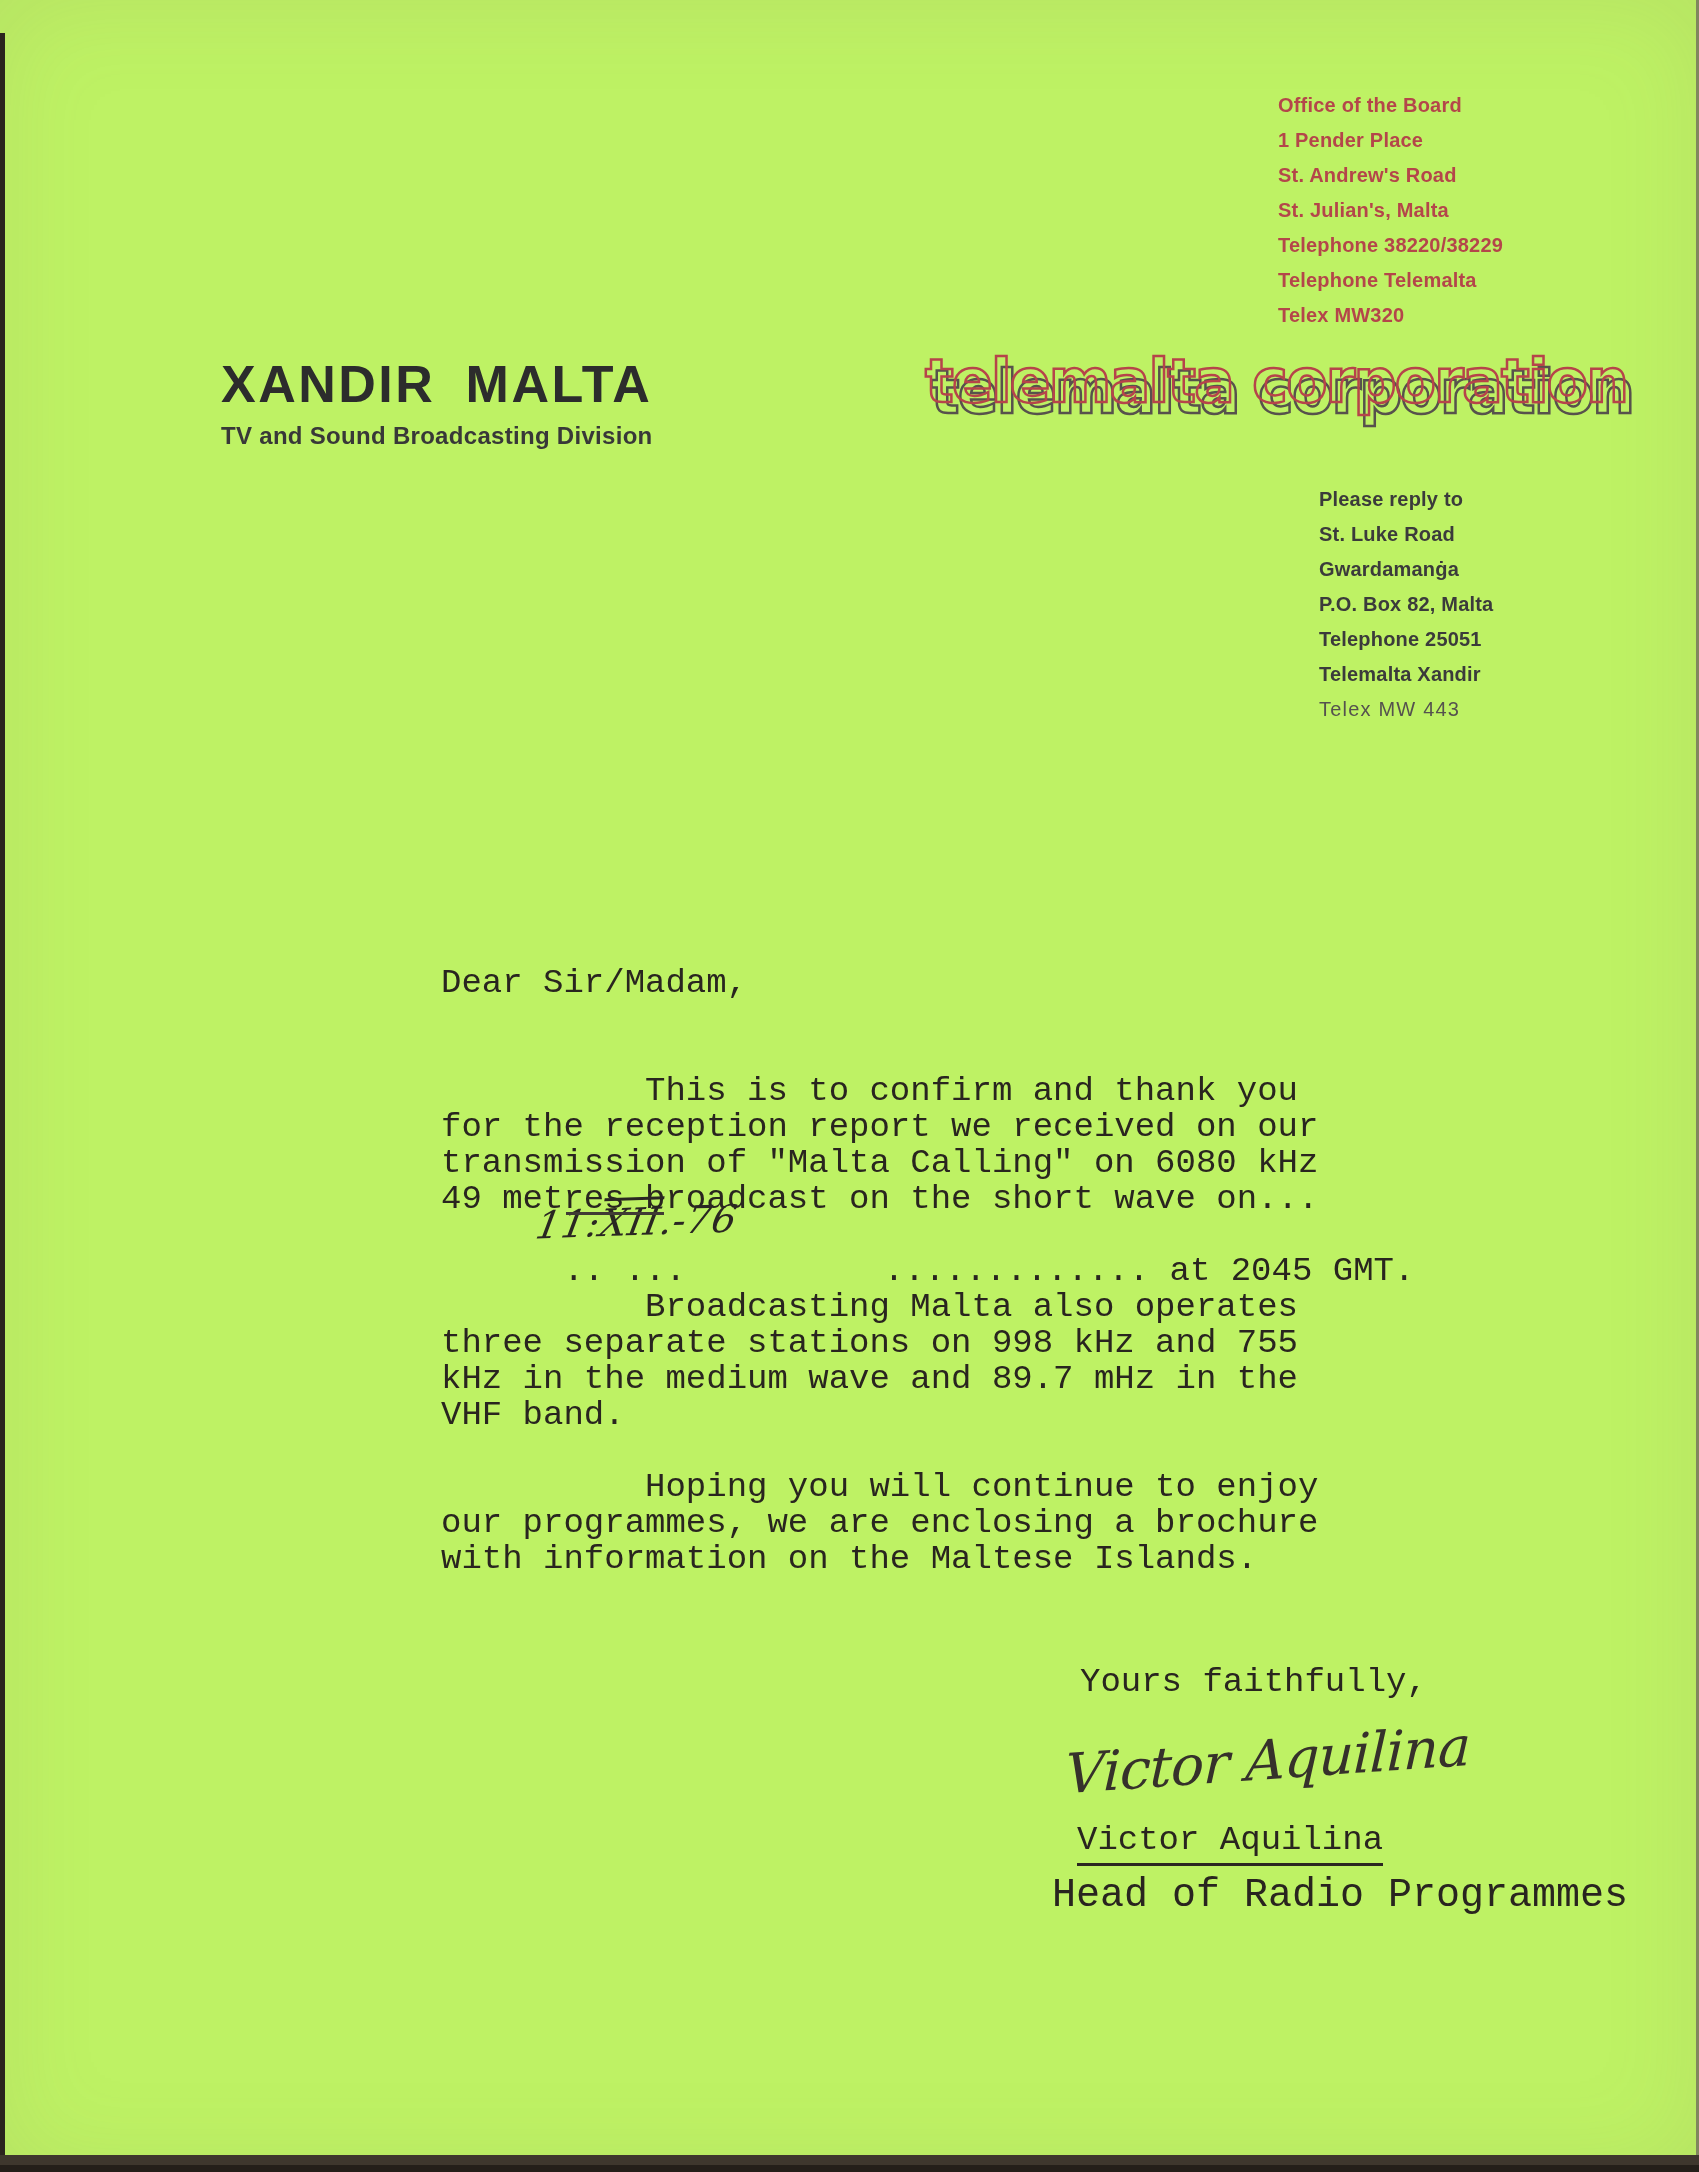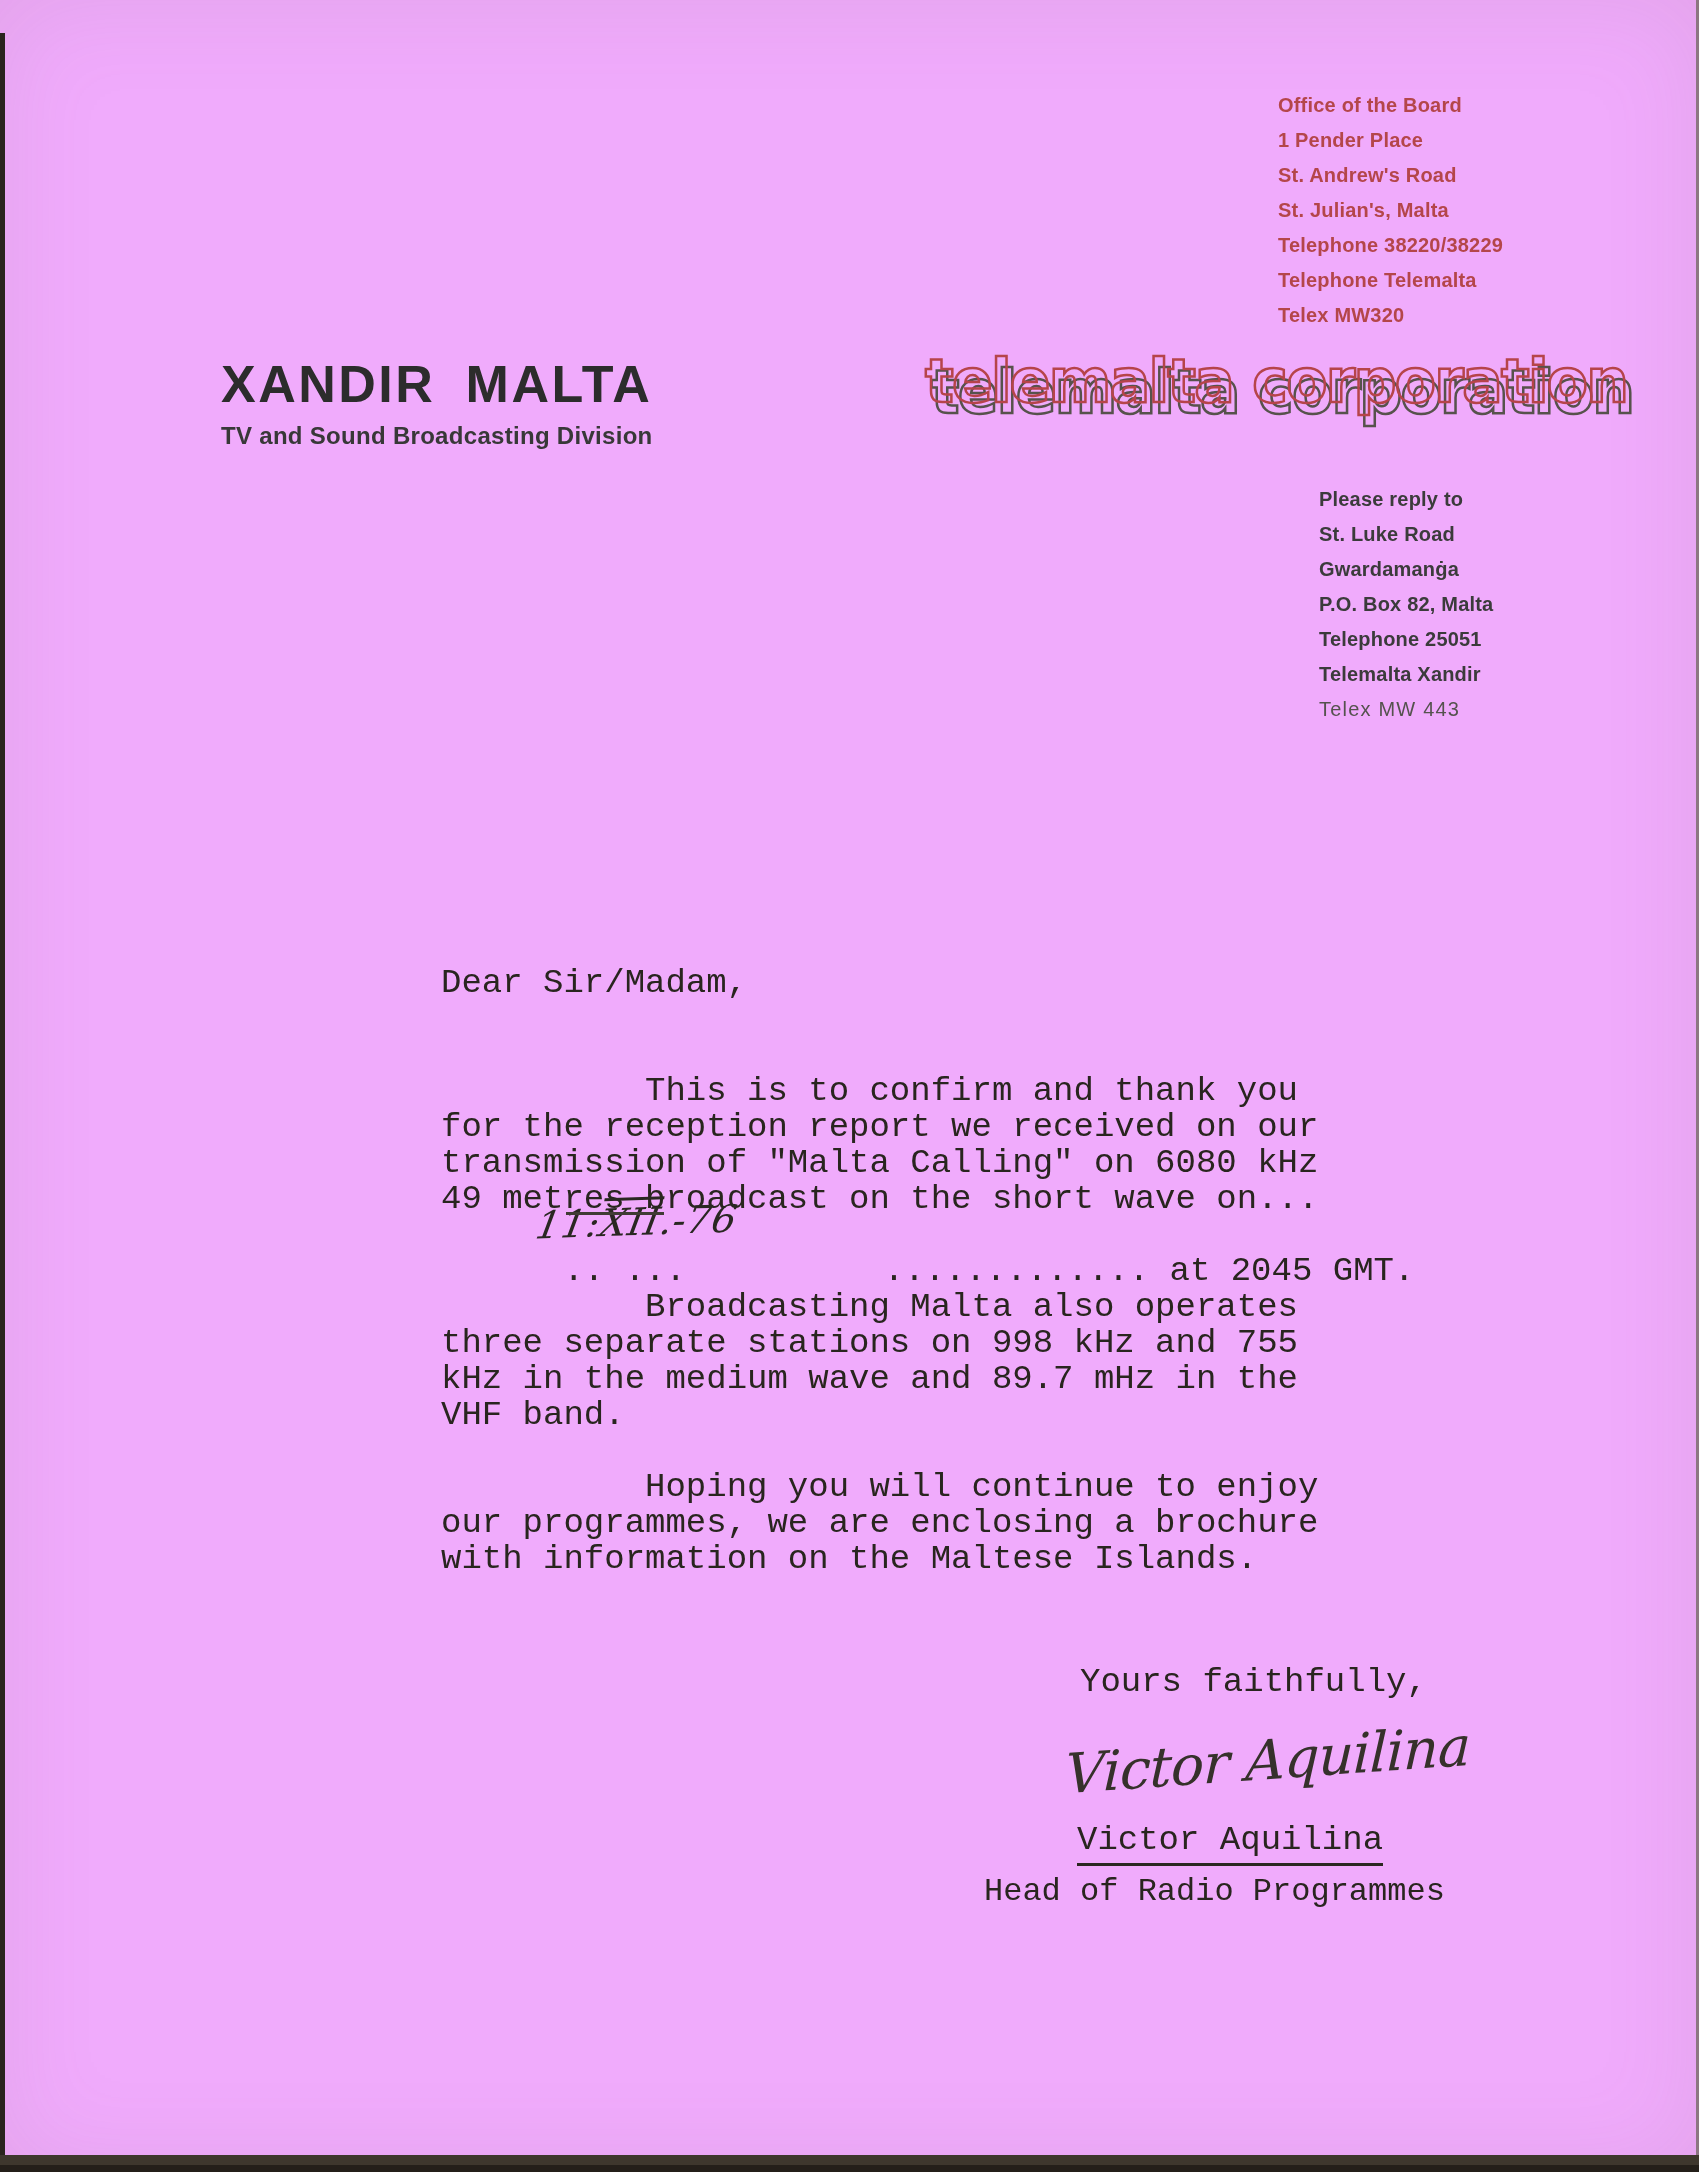--- a/index.html
+++ b/index.html
@@ -1,19 +1,19 @@
 <!DOCTYPE html>
 <html style="font-size:13.3px"><head>
 <meta charset="utf-8">
 <style>
   html,body{margin:0;padding:0;background:#d8d4cd;}
   .page{
     position:relative;
     width:1700px;height:2172px;
-    background:#f0abfc;
+    background:#bef264;
     overflow:hidden;
     font-family:"Liberation Sans", sans-serif;
     box-shadow:inset 0 0 100px rgba(120,110,95,.12);
   }
   
   .edge-left{position:absolute;left:0;top:33px;width:5px;height:2139px;background:#2a241e;}
   .edge-right{position:absolute;right:0;top:0;width:4.2px;height:2172px;background:#6e665c;opacity:.75;}
   .edge-bottom{position:absolute;left:0;bottom:0;width:1700px;height:16.6px;background:#3e372d;}
   .edge-bottom-dark{position:absolute;left:0;bottom:0;width:1700px;height:6.7px;background:#241f19;}
 
@@ -80,22 +80,22 @@
     font-family:"DejaVu Serif", serif;font-style:italic;
     font-size:55px;color:#36312b;letter-spacing:-0.8px;
     transform:rotate(-4deg) skewX(-6deg);white-space:pre;
   }
   .signer-name{
     position:absolute;left:1077px;top:1821px;
     font-family:"Liberation Mono", monospace;font-size:34px;color:#29251f;white-space:pre;
   }
   .signer-name .underlined{border-bottom:3.3px solid #2b2721;padding-bottom:4.2px;}
   .signer-title{
-    position:absolute;left:984px;top:1873px;
-    font-family:"Liberation Mono", monospace;font-size:32px;color:#29251f;white-space:pre;
+    position:absolute;left:1052px;top:1873px;
+    font-family:"Liberation Mono", monospace;font-size:40px;color:#29251f;white-space:pre;
   }
 </style>
 </head>
 <body>
 
 <div class="page">
 
   <div class="edge-left"></div>
   <div class="edge-right"></div>
   <div class="edge-bottom"></div>

